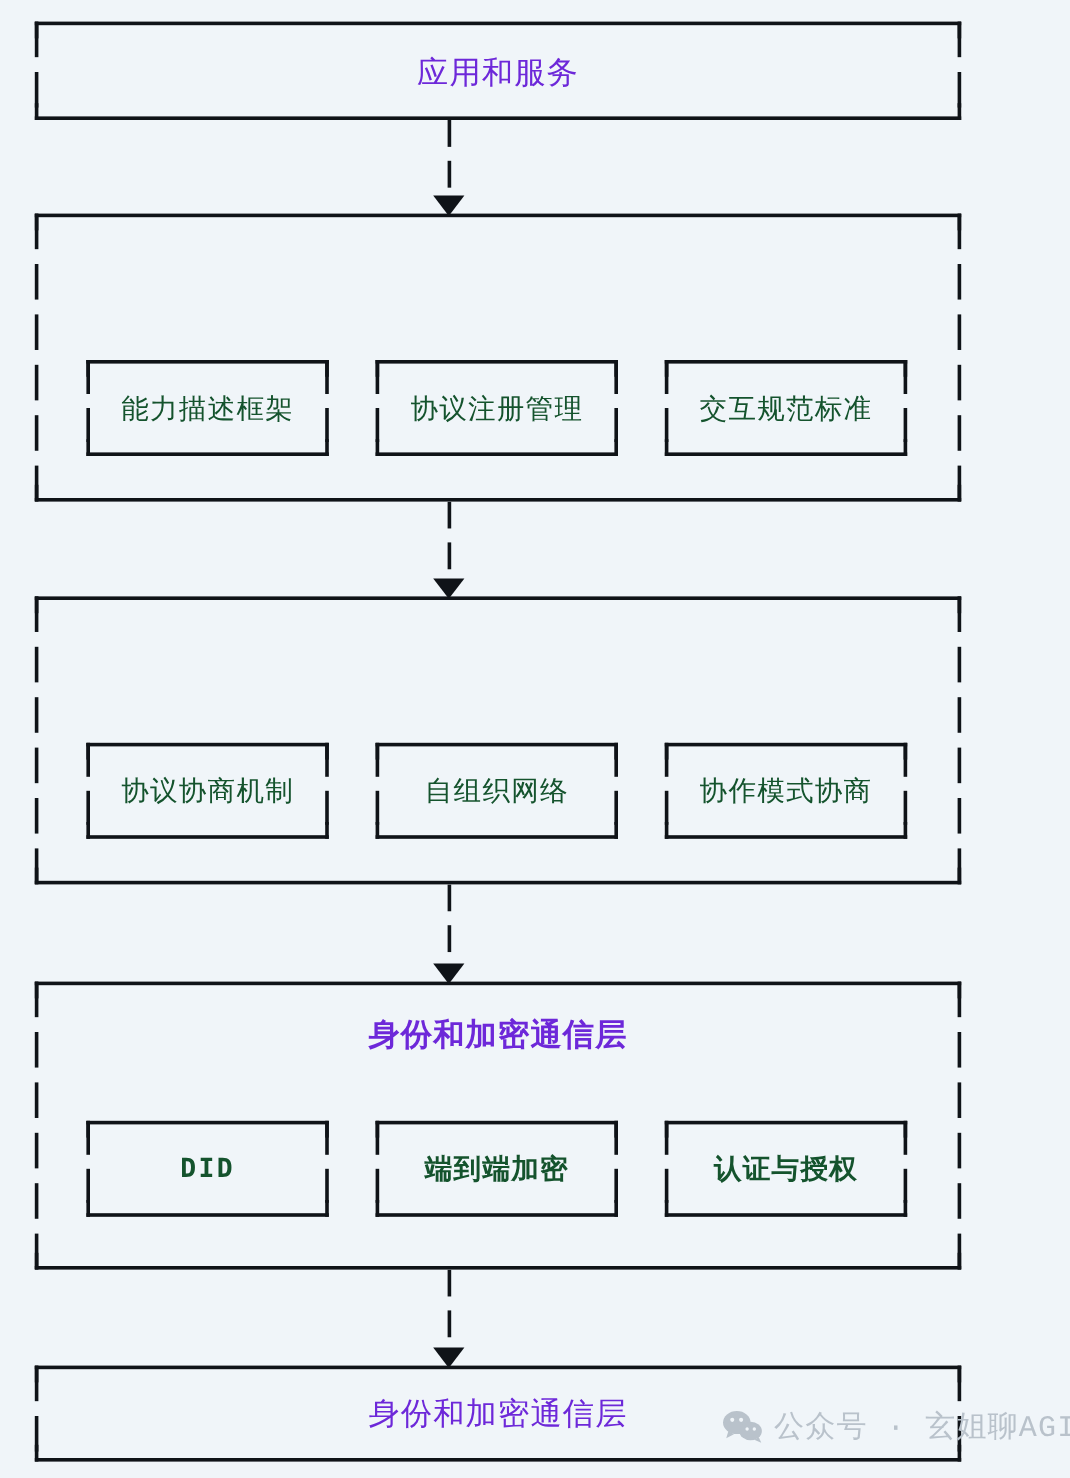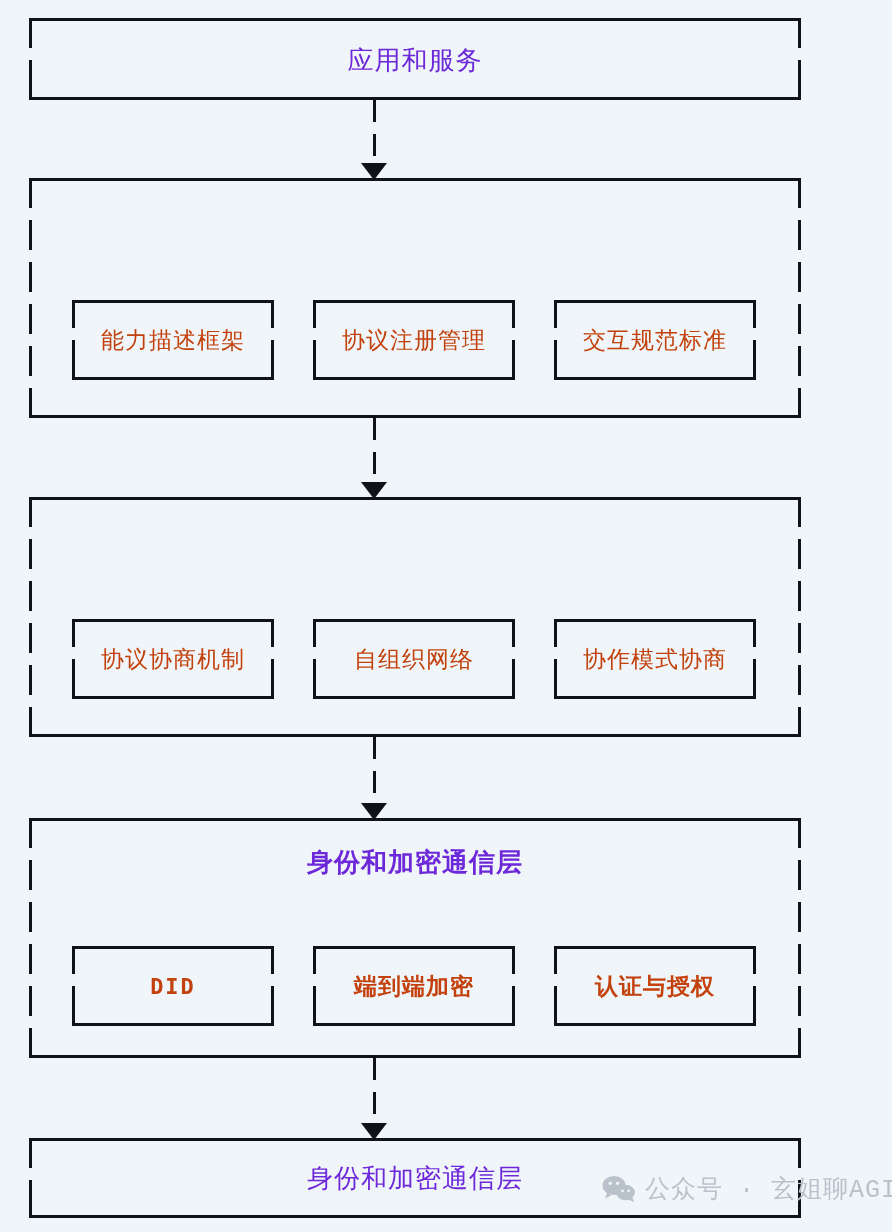--- a/index.html
+++ b/index.html
@@ -97,21 +97,21 @@
   }
   .comp-label {
     position: absolute;
     left: 0; top: 0;
     width: 100%;
     height: 100%;
     display: flex;
     align-items: center;
     justify-content: center;
     font-size: 23px;
-    color: #c2410c;
+    color: #14532d;
     letter-spacing: 1px;
   }
   .comp-label.mono {
     font-family: "DejaVu Sans Mono", "Liberation Mono", monospace;
     font-size: 22px;
     letter-spacing: 2px;
   }
 
   
   .connector {
@@ -268,21 +268,21 @@
     <div class="edge-h top"></div>
     <div class="edge-h bot"></div>
     <div class="edge-v left"></div>
     <div class="edge-v right"></div>
     <div class="corner tl"></div>
     <div class="corner tr"></div>
     <div class="corner bl"></div>
     <div class="corner br"></div>
     <div class="layer-title" style="top:32px;">身份和加密通信层</div>
 
-    <div class="components" style="top:128px;">
+    <div class="components" style="top:116px;">
       <div class="comp" style="left:0px;">
         <div class="edge-h top"></div>
         <div class="edge-h bot"></div>
         <div class="edge-v left"></div>
         <div class="edge-v right"></div>
         <div class="corner tl"></div>
         <div class="corner tr"></div>
         <div class="corner bl"></div>
         <div class="corner br"></div>
         <div class="comp-label mono">DID</div>

